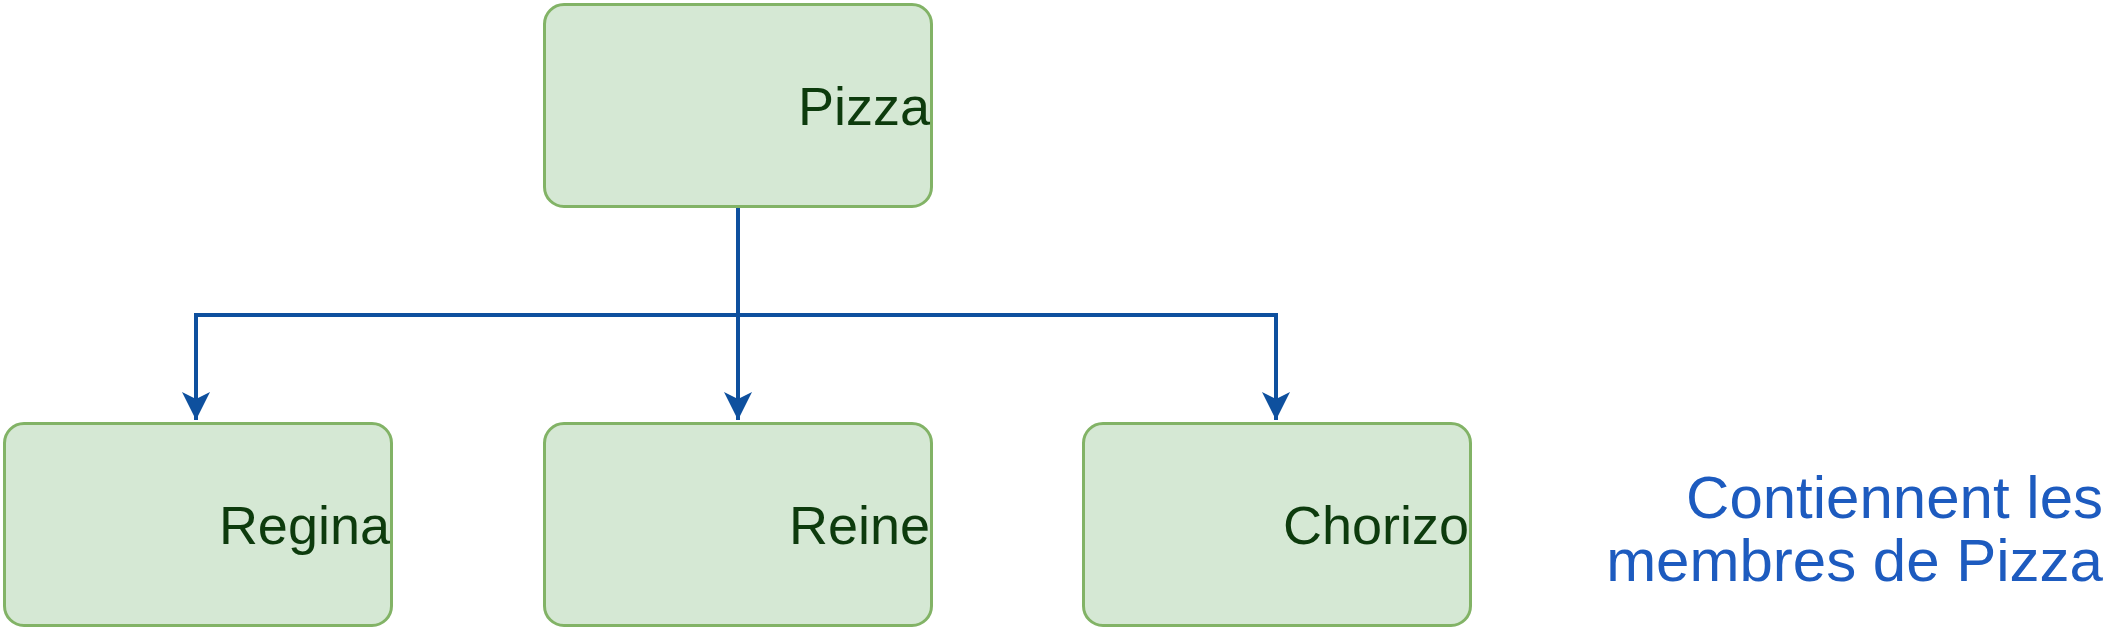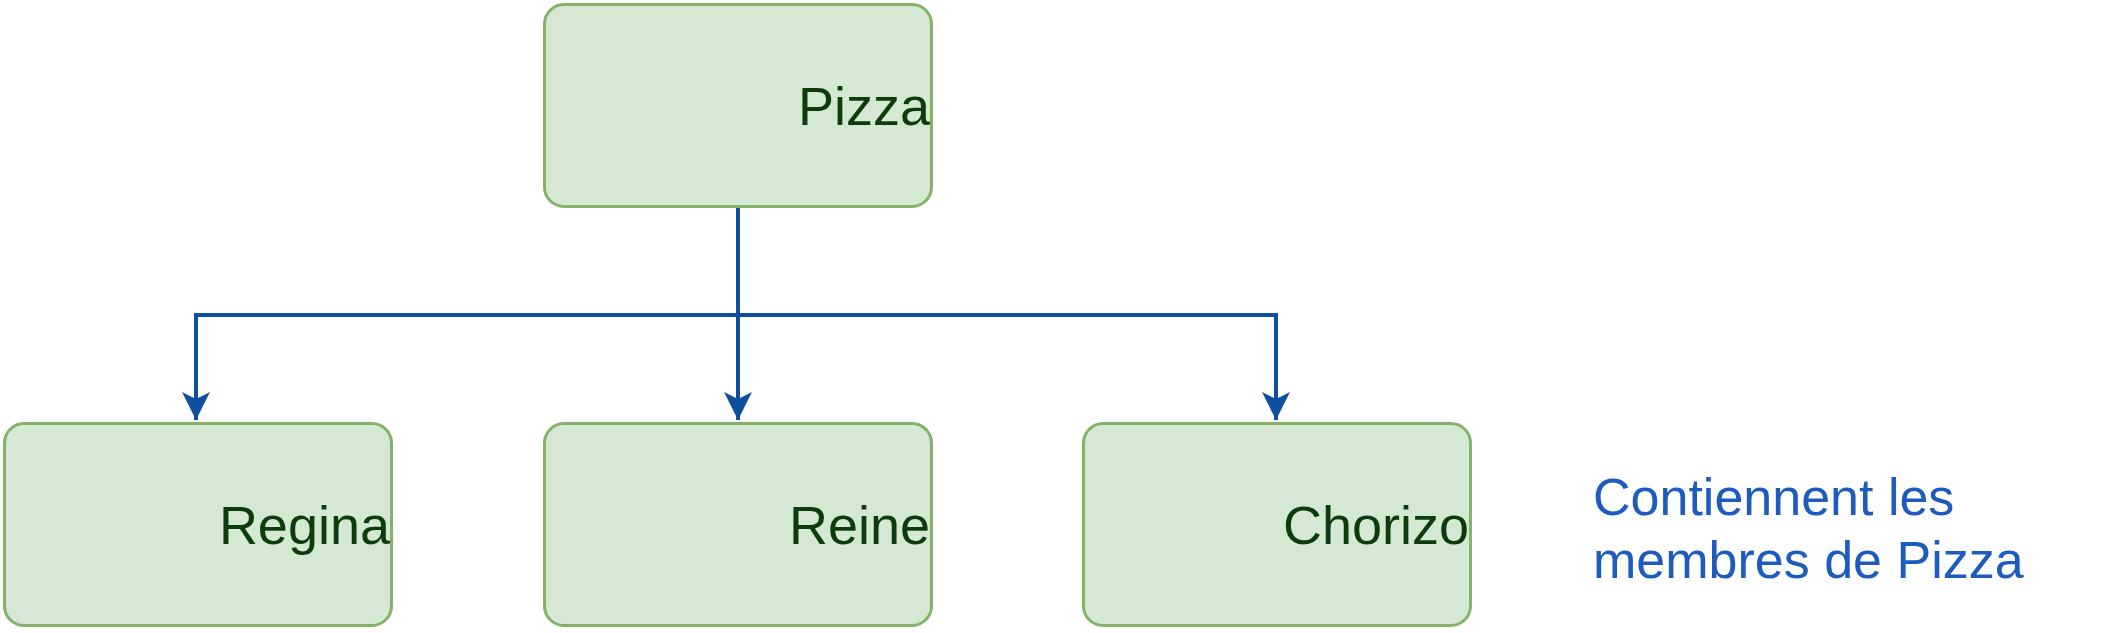--- a/index.html
+++ b/index.html
@@ -58,22 +58,22 @@
   }
   .node-pizza   { left: 543px;  top: 3px; }
   .node-reine   { left: 3px;    top: 422px; }
   .node-regina  { left: 543px;  top: 422px; }
   .node-chorizo { left: 1082px; top: 422px; padding-left: 34px; }
   .annotation {
     position: absolute;
     left: 1593px;
     top: 466px;
     width: 510px;
-    text-align: left;
-    font-size: 52px;
+    text-align: right;
+    font-size: 60px;
     line-height: 63px;
     color: var(--annotation-text);
   }
 </style>
 </head>
 <body>
 
 <div class="canvas">
 
   <svg class="connectors" viewBox="0 0 2103 633" xmlns="http://www.w3.org/2000/svg">

